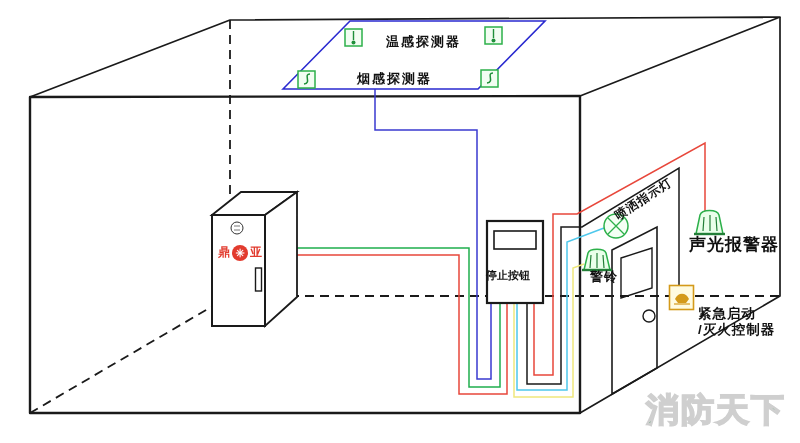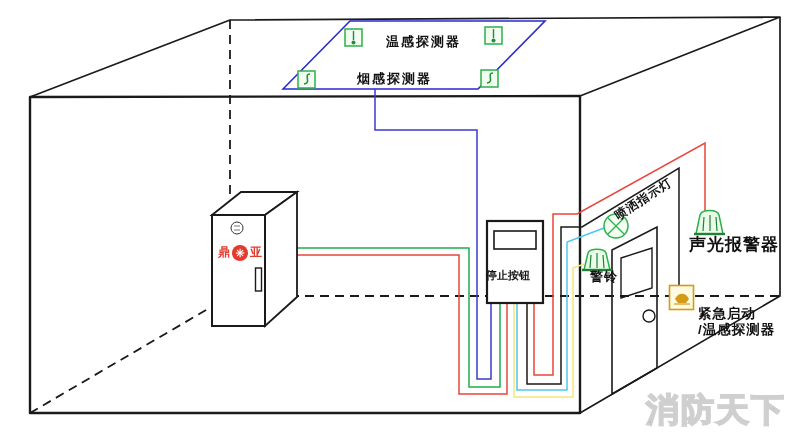--- a/index.html
+++ b/index.html
@@ -125,21 +125,21 @@
 </svg>
 
   <div class="lbl lbl-heat">温感探测器</div>
   <div class="lbl lbl-smoke">烟感探测器</div>
   <div class="lbl lbl-controller">停止按钮</div>
   <div class="lbl lbl-spray">喷洒指示灯</div>
   <div class="lbl lbl-bell">警铃</div>
   <div class="lbl lbl-sla">声光报警器</div>
   <div class="lbl lbl-emg">
     <div>紧急启动</div>
-    <div>/温感探测器</div>
+    <div>/灭火控制器</div>
   </div>
 
   <div class="brand">
     <span>鼎</span>
     <span class="emblem">✳</span>
     <span>亚</span>
   </div>
 
   <div class="watermark">消防天下</div>
 

